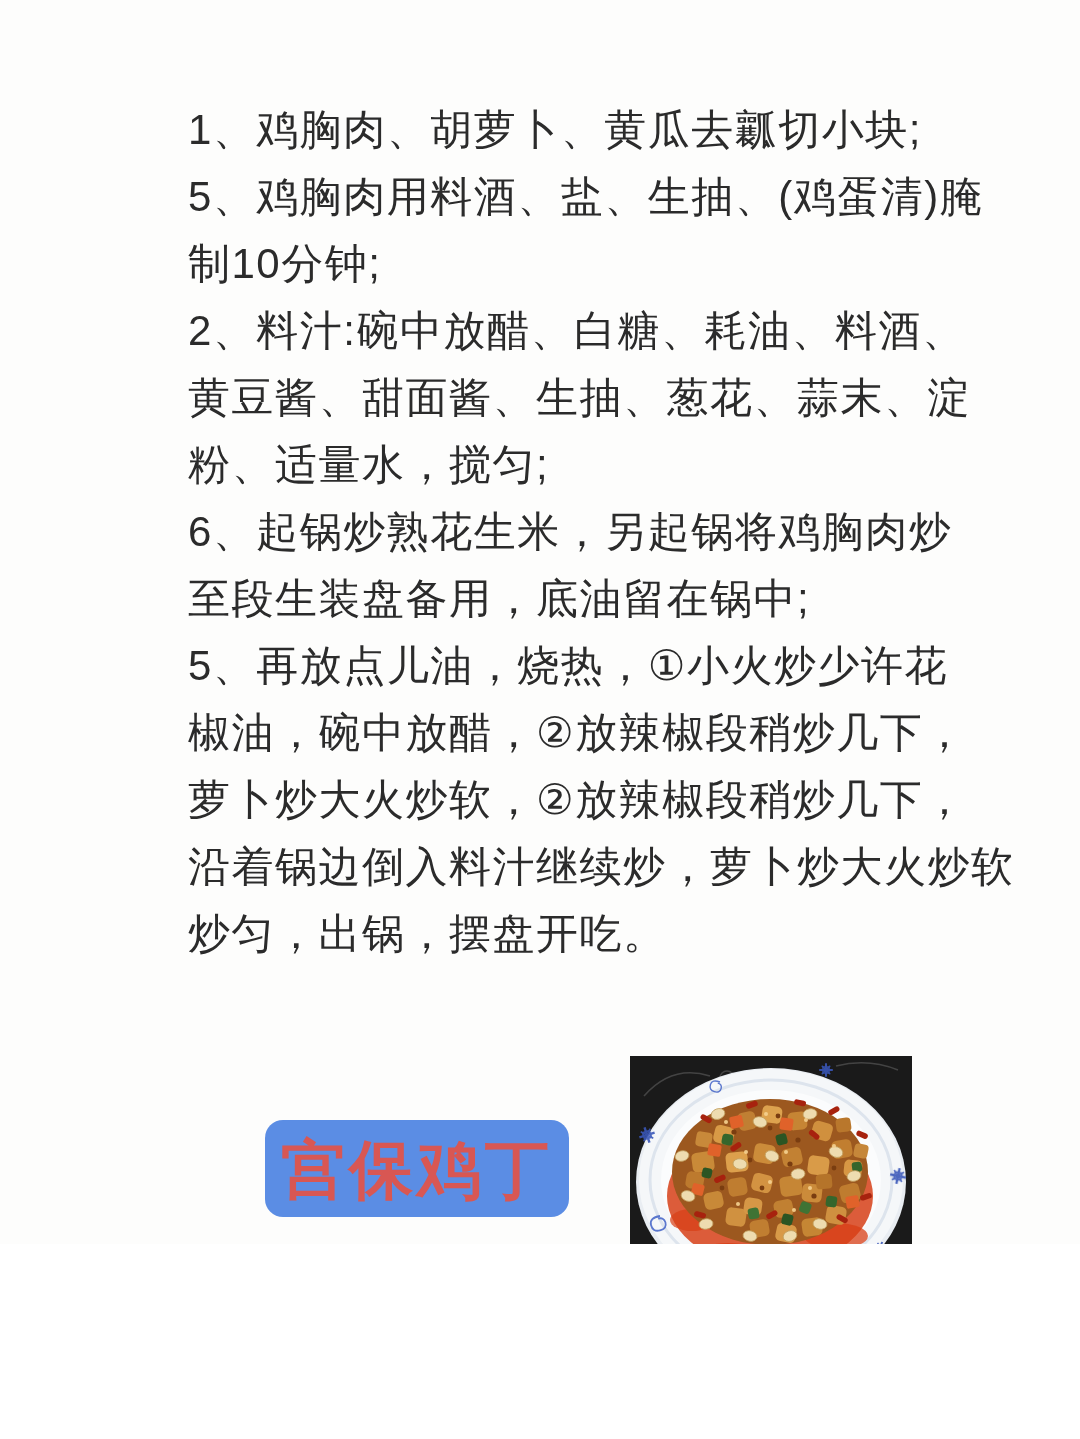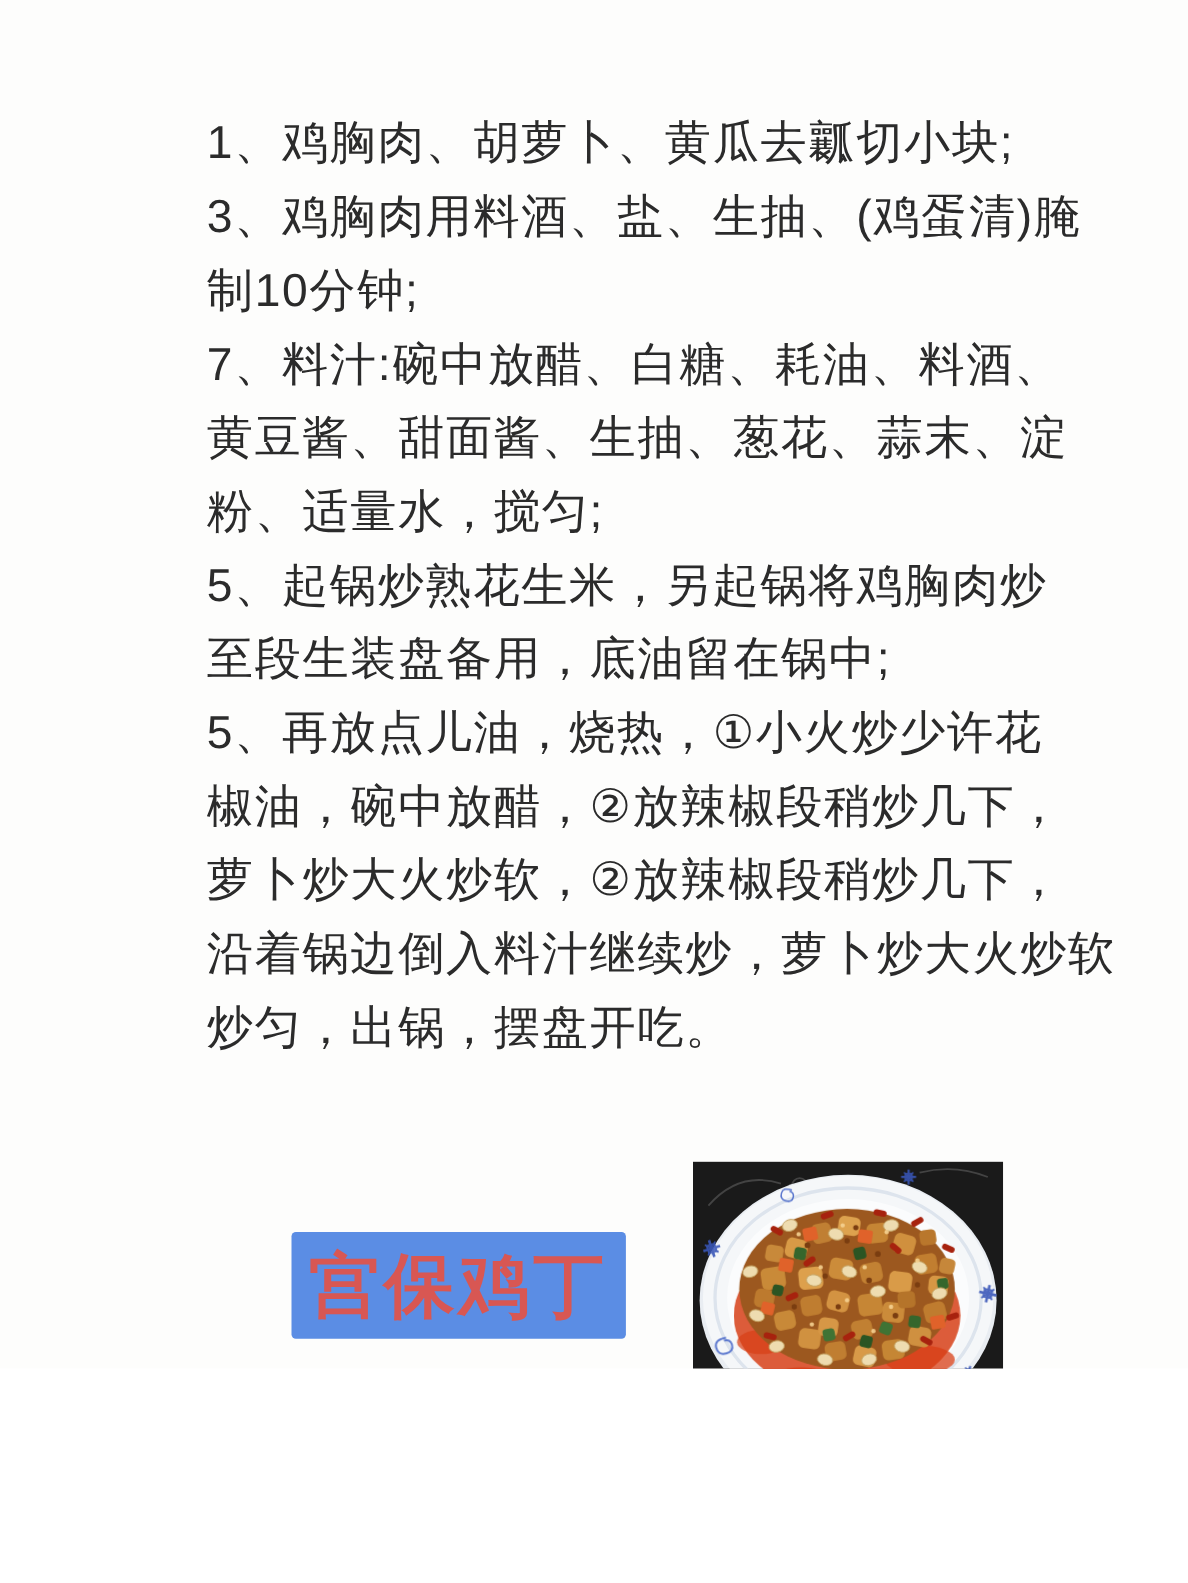--- a/index.html
+++ b/index.html
@@ -29,25 +29,24 @@
     white-space: nowrap;
   }
 
   .dish-banner {
     position: absolute;
     left: 265px;
     top: 1120px;
     width: 304px;
     height: 97px;
     background: #5b8de4;
-    border-radius: 4px;
+    border-radius: 18px;
     display: flex;
     align-items: center;
     justify-content: center;
-    font-family: Liberation Serif, serif;
   }
   .dish-banner .label {
     font-size: 64px;
     font-weight: 700;
     color: #d85753;
     letter-spacing: 4px;
     line-height: 1;
     transform: translateY(1px);
   }
 
@@ -60,26 +59,26 @@
   }
   .dish-photo svg { display: block; width: 100%; height: 100%; }
 </style>
 </head>
 <body>
 
 <div class="page">
 
   <div class="recipe-text">
     <div class="recipe-line">1、鸡胸肉、胡萝卜、黄瓜去瓤切小块;</div>
-    <div class="recipe-line">3、鸡胸肉用料酒、盐、生抽、(鸡蛋清)腌</div>
+    <div class="recipe-line">5、鸡胸肉用料酒、盐、生抽、(鸡蛋清)腌</div>
     <div class="recipe-line">制10分钟;</div>
-    <div class="recipe-line">7、料汁:碗中放醋、白糖、耗油、料酒、</div>
+    <div class="recipe-line">2、料汁:碗中放醋、白糖、耗油、料酒、</div>
     <div class="recipe-line">黄豆酱、甜面酱、生抽、葱花、蒜末、淀</div>
     <div class="recipe-line">粉、适量水，搅匀;</div>
-    <div class="recipe-line">5、起锅炒熟花生米，另起锅将鸡胸肉炒</div>
+    <div class="recipe-line">6、起锅炒熟花生米，另起锅将鸡胸肉炒</div>
     <div class="recipe-line">至段生装盘备用，底油留在锅中;</div>
     <div class="recipe-line">5、再放点儿油，烧热，①小火炒少许花</div>
     <div class="recipe-line">椒油，碗中放醋，②放辣椒段稍炒几下，</div>
     <div class="recipe-line">萝卜炒大火炒软，②放辣椒段稍炒几下，</div>
     <div class="recipe-line">沿着锅边倒入料汁继续炒，萝卜炒大火炒软</div>
     <div class="recipe-line">炒匀，出锅，摆盘开吃。</div>
   </div>
 
   <div class="dish-banner">
     <span class="label">宫保鸡丁</span>

